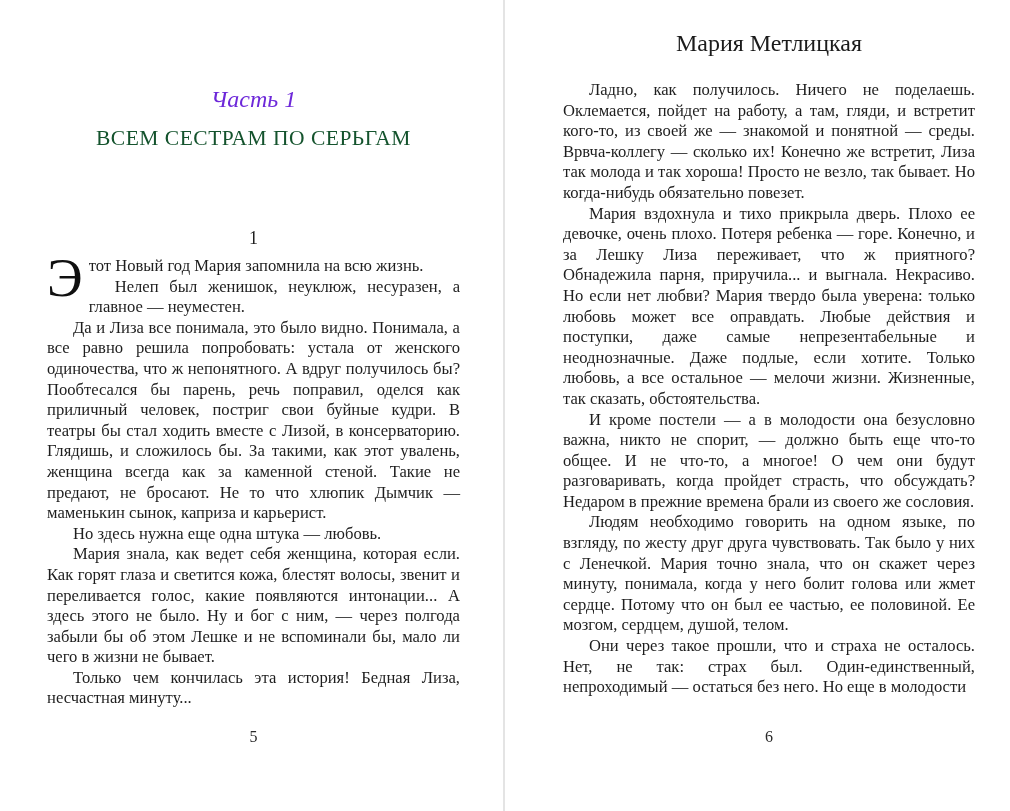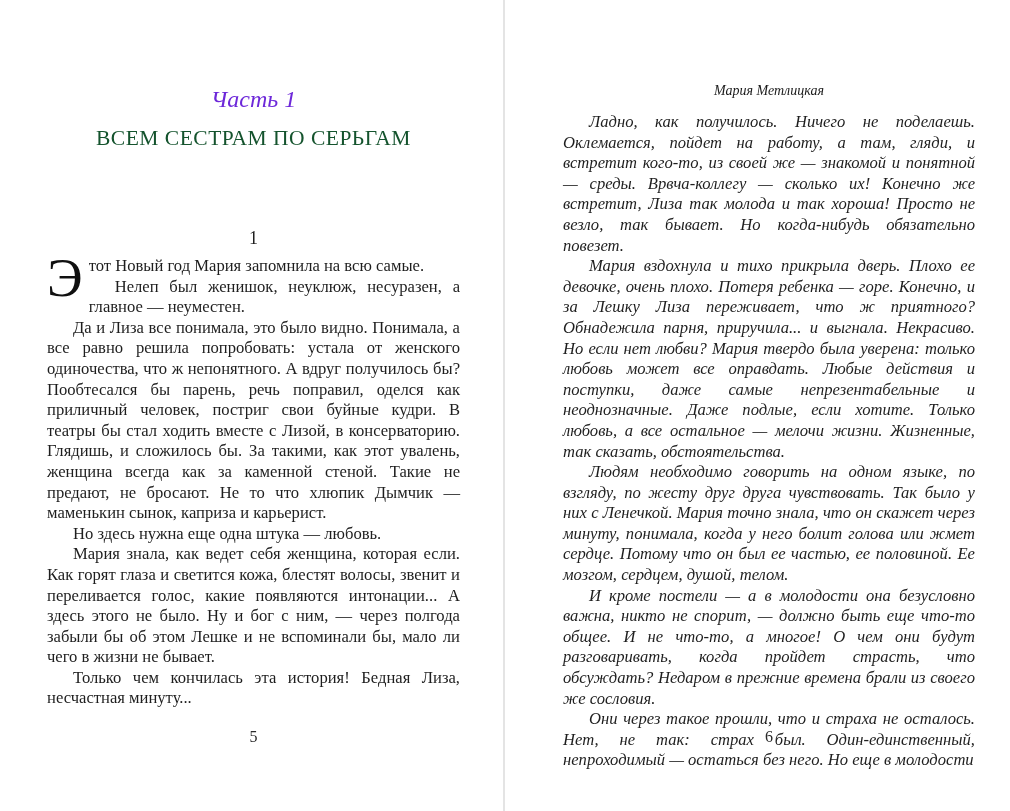--- a/index.html
+++ b/index.html
@@ -51,36 +51,35 @@
     color: #14532d;
     white-space: nowrap;
   }
   .chapter-number {
     margin-top: 78px;
     text-align: center;
     font-size: 18px;
     line-height: 20px;
   }
   .running-header {
-    margin-top: 80px;
+    margin-top: 32px;
     text-align: center;
-    font-style: italic;
-    font-size: 14px;
+    font-size: 24px;
     line-height: 22px;
     color: #1b1b1b;
   }
 
   .body-text {
     margin-top: 8px;
     font-size: 16.6px;
     line-height: 20.6px;
     text-align: justify;
     color: #1e1e1e;
   }
-  .page-right .body-text { margin-top: 10px; font-style: italic; }
+  .page-right .body-text { margin-top: 26px; }
 
   .body-text p {
     margin: 0;
     text-indent: 26px;
   }
   p.opening {
     text-indent: 0;
   }
   .drop-cap {
     float: left;
@@ -106,38 +105,38 @@
 <div class="spread">
 
   <div class="gutter-line"></div>
 
   <div class="page page-left">
     <div class="part-label">Часть 1</div>
     <div class="book-title">ВСЕМ СЕСТРАМ ПО СЕРЬГАМ</div>
     <div class="chapter-number">1</div>
 
     <div class="body-text">
-      <p class="opening"><span class="drop-cap">Э</span><span>тот Новый год Мария запомнила на всю самые.</span></p>
+      <p class="opening"><span class="drop-cap">Э</span><span>тот Новый год Мария запомнила на всю жизнь.</span></p>
       <p>Нелеп был женишок, неуклюж, несуразен, а главное — неуместен.</p>
       <p>Да и Лиза все понимала, это было видно. Понимала, а все равно решила попробовать: устала от женского одиночества, что ж непонятного. А вдруг получилось бы? Пообтесался бы парень, речь поправил, оделся как приличный человек, постриг свои буйные кудри. В театры бы стал ходить вместе с Лизой, в консерваторию. Глядишь, и сложилось бы. За такими, как этот увалень, женщина всегда как за каменной стеной. Такие не предают, не бросают. Не то что хлюпик Дымчик — маменькин сынок, каприза и карьерист.</p>
       <p>Но здесь нужна еще одна штука — любовь.</p>
       <p>Мария знала, как ведет себя женщина, которая если. Как горят глаза и светится кожа, блестят волосы, звенит и переливается голос, какие появляются интонации... А здесь этого не было. Ну и бог с ним, — через полгода забыли бы об этом Лешке и не вспоминали бы, мало ли чего в жизни не бывает.</p>
       <p>Только чем кончилась эта история! Бедная Лиза, несчастная минуту...</p>
     </div>
 
     <div class="page-number">5</div>
   </div>
 
   <div class="page page-right">
     <div class="running-header">Мария Метлицкая</div>
 
     <div class="body-text">
       <p>Ладно, как получилось. Ничего не поделаешь. Оклемается, пойдет на работу, а там, гляди, и встретит кого-то, из своей же — знакомой и понятной — среды. Врвча-коллегу — сколько их! Конечно же встретит, Лиза так молода и так хороша! Просто не везло, так бывает. Но когда-нибудь обязательно повезет.</p>
       <p>Мария вздохнула и тихо прикрыла дверь. Плохо ее девочке, очень плохо. Потеря ребенка — горе. Конечно, и за Лешку Лиза переживает, что ж приятного? Обнадежила парня, приручила... и выгнала. Некрасиво. Но если нет любви? Мария твердо была уверена: только любовь может все оправдать. Любые действия и поступки, даже самые непрезентабельные и неоднозначные. Даже подлые, если хотите. Только любовь, а все остальное — мелочи жизни. Жизненные, так сказать, обстоятельства.</p>
+      <p>И кроме постели — а в молодости она безусловно важна, никто не спорит, — должно быть еще что-то общее. И не что-то, а многое! О чем они будут разговаривать, когда пройдет страсть, что обсуждать? Недаром в прежние времена брали из своего же сословия.</p>
       <p>Людям необходимо говорить на одном языке, по взгляду, по жесту друг друга чувствовать. Так было у них с Ленечкой. Мария точно знала, что он скажет через минуту, понимала, когда у него болит голова или жмет сердце. Потому что он был ее частью, ее половиной. Ее мозгом, сердцем, душой, телом.</p>
-      <p>И кроме постели — а в молодости она безусловно важна, никто не спорит, — должно быть еще что-то общее. И не что-то, а многое! О чем они будут разговаривать, когда пройдет страсть, что обсуждать? Недаром в прежние времена брали из своего же сословия.</p>
       <p>Они через такое прошли, что и страха не осталось. Нет, не так: страх был. Один-единственный, непроходимый — остаться без него. Но еще в молодости</p>
     </div>
 
     <div class="page-number">6</div>
   </div>
 
 </div>
 
 </body></html>

